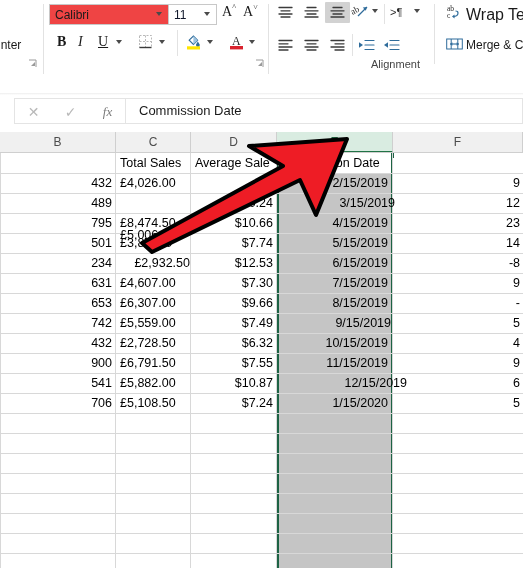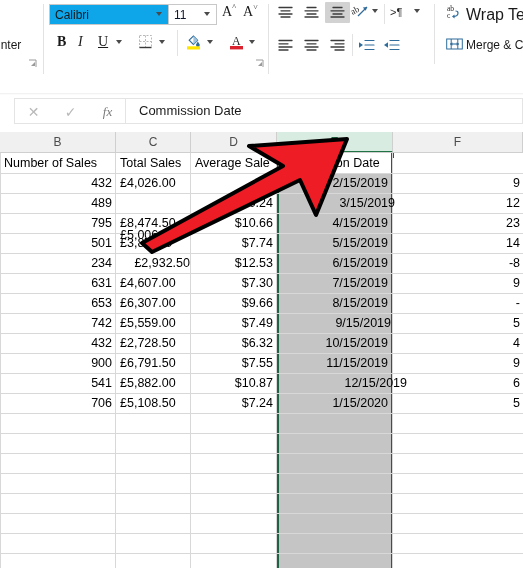--- a/index.html
+++ b/index.html
@@ -25,21 +25,21 @@
     color:#9a9a9a;font-size:8px;line-height:9px;
   }
   .dlg-launcher svg{display:block;}
 
   
   .clip-text{position:absolute;left:-2px;top:38px;font-size:12px;color:#1a1a1a;white-space:nowrap;}
 
   
   .font-name-box{
     position:absolute;left:49px;top:4px;width:120px;height:21px;
-    border:1px solid #c8c8c8;background:#0ea5e9;box-sizing:border-box;
+    border:1px solid #c8c8c8;background:#ef4444;box-sizing:border-box;
   }
   .font-name-box .txt{position:absolute;left:5px;top:3px;font-size:12px;color:#1a1a1a;}
   .font-size-box{
     position:absolute;left:169px;top:4px;width:48px;height:21px;
     border:1px solid #c8c8c8;background:#fff;box-sizing:border-box;border-left:none;
   }
   .font-size-box .txt{position:absolute;left:5px;top:3px;font-size:12px;color:#0f172a;}
   .caret{
     position:absolute;right:5px;top:7px;width:7px;height:7px;
   }
@@ -321,20 +321,21 @@
         <svg width="17" height="14" viewBox="0 0 17 14">
           <g stroke="#2f6c9b" stroke-width="1.2" stroke-linecap="round">
               <line x1="7" y1="2.5" x2="16" y2="2.5"></line>
               <line x1="7" y1="7" x2="16" y2="7"></line>
               <line x1="7" y1="11.5" x2="16" y2="11.5"></line>
             </g>
           <path d="M1 7 L5 4.2 L5 9.8 Z" fill="#2f6c9b"></path>
         </svg>
       </div>
 
+      <div class="grp-label" style="left:268px;width:255px;">Alignment</div>
     </div>
   </div>
 
   <div class="fbar">
     <div class="fbar-top-shadow"></div>
     <div class="fbar-btns">
       <div class="fb-x">✕</div>
       <div class="fb-check">✓</div>
       <div class="fb-fx">fx</div>
     </div>
@@ -381,21 +382,20 @@
         <div class="rowline" style="top:360px;"></div>
       <div class="rowline" style="top:380px;"></div>
         <div class="rowline" style="top:400px;"></div>
 
       <div class="collineV" style="left:0;"></div>
       <div class="collineV" style="left:115px;"></div>
       <div class="collineV" style="left:190px;"></div>
       <div class="collineV" style="left:276px;"></div>
       <div class="collineV" style="left:392px;"></div>
 
-      <div class="cell hdrtxt l" style="left:1px;top:0;width:114px;">Number of Sales</div>
       <div class="cell hdrtxt l" style="left:117px;top:0;width:73px;">Total Sales</div>
       <div class="cell hdrtxt l" style="left:192px;top:0;width:84px;">Average Sale</div>
       <div class="cell hdrtxt l" style="left:278px;top:0;width:113px;background:#fff;">Commission Date</div>
 
       <div>
         <div class="cell r" style="left:1px;top:20px;width:114px;">432</div>
         <div class="cell l" style="left:117px;top:20px;width:73px;">£4,026.00</div>
         <div class="cell r" style="left:192px;top:20px;width:84px;">$9</div>
         <div class="cell r" style="left:278px;top:20px;width:113px;">2/15/2019</div>
         <div class="cell r" style="left:394px;top:20px;width:129px;">9</div>

